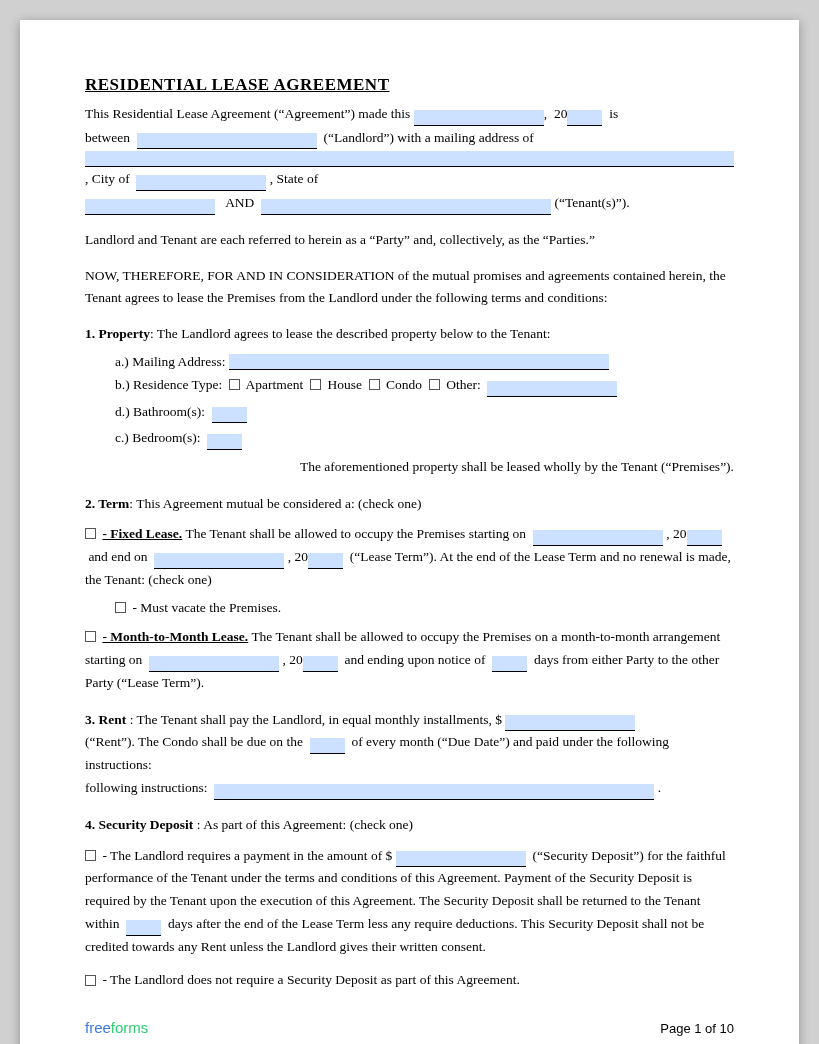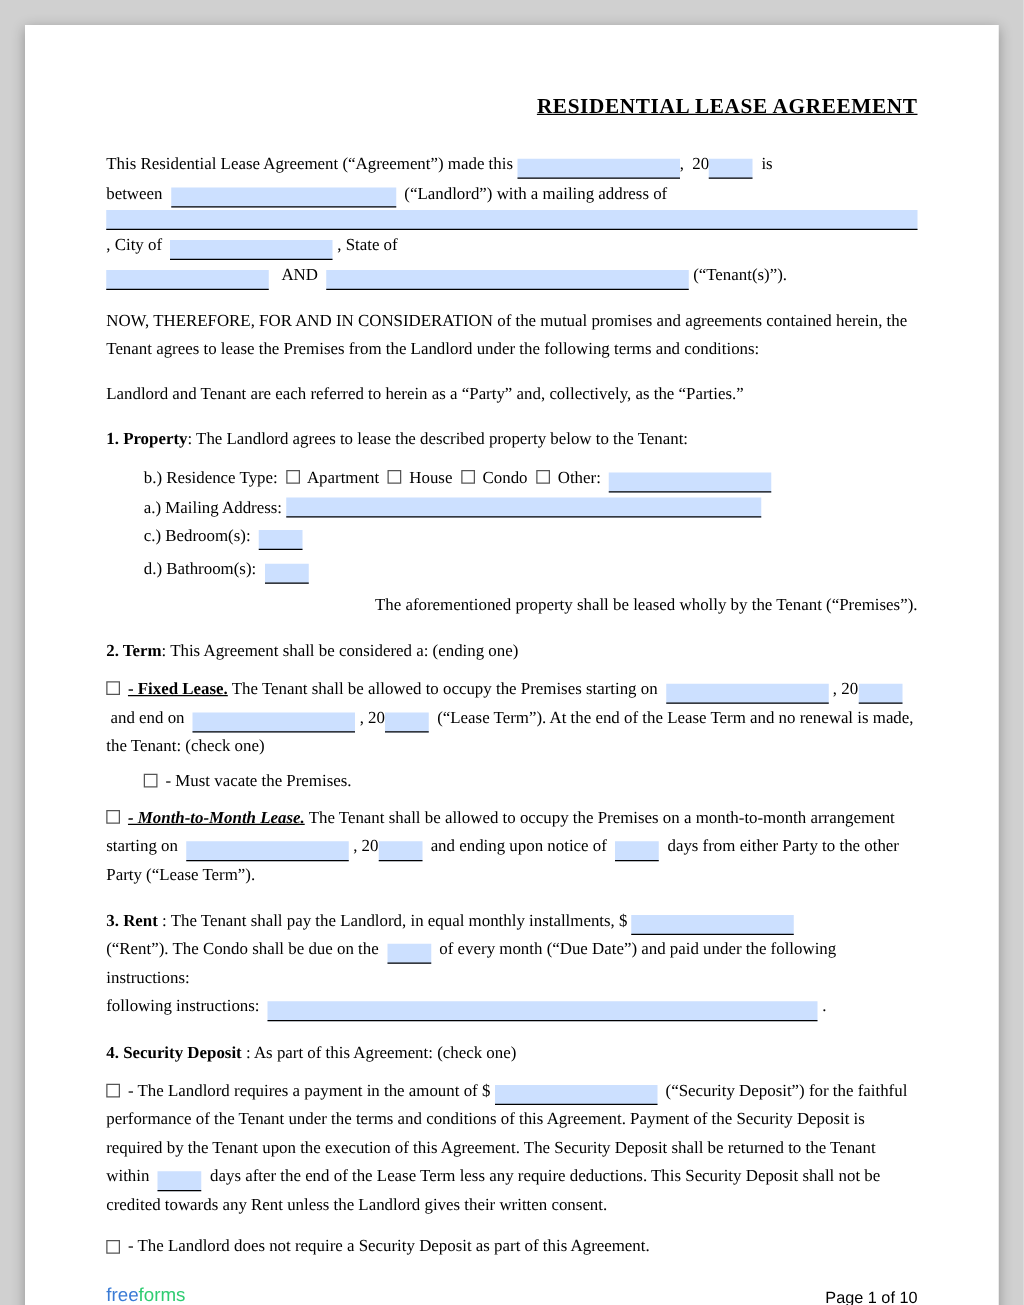--- a/index.html
+++ b/index.html
@@ -19,25 +19,25 @@
     }
     .page {
       background: #fff;
       width: 819px;
       min-height: 1044px;
       padding: 55px 65px 50px 65px;
       box-shadow: 0 2px 10px rgba(0,0,0,0.3);
       position: relative;
     }
     .title {
-      text-align: right;
+      text-align: left;
       font-weight: bold;
       font-size: 17px;
       text-decoration: underline;
-      margin-bottom: 24px;
+      margin-bottom: 7px;
       letter-spacing: 0.5px;
     }
     .inline-field {
       display: inline-block;
       border-bottom: 1px solid #000;
       min-width: 80px;
       vertical-align: bottom;
       height: 16px;
       background: #cce0ff;
       position: relative;
@@ -90,21 +90,21 @@
     .freeforms-logo .free {
       color: #3a7bd5;
     }
     .freeforms-logo .forms {
       color: #2ecc71;
     }
     .page-num {
       font-size: 13px;
       font-family: Arial, sans-serif;
     }
-    .italic { font-style: italic; }
+    .italic { }
     .underline { text-decoration: underline; }
     .bold { font-weight: bold; }
   </style>
 </head>
 <body>
 
 <div class="page">
 
   <div class="title">RESIDENTIAL LEASE AGREEMENT</div>
 
@@ -122,63 +122,63 @@
       &nbsp;<span class="inline-field medium"></span>
       <span>, State of</span><br>
       <span class="inline-field medium"></span>
       &nbsp;&nbsp;<span>AND</span>
       &nbsp;<span class="inline-field" style="min-width:290px;"></span>
       <span>(“Tenant(s)”).</span>
     </div>
   </div>
 
   <div class="section">
+    <p>Landlord and Tenant are each referred to herein as a “Party” and, collectively, as the “Parties.”</p>
+  </div>
+
+  <div class="section">
     <p>NOW, THEREFORE, FOR AND IN CONSIDERATION of the mutual promises and agreements contained herein, the Tenant agrees to lease the Premises from the Landlord under the following terms and conditions:</p>
-  </div>
-
-  <div class="section">
-    <p>Landlord and Tenant are each referred to herein as a “Party” and, collectively, as the “Parties.”</p>
   </div>
 
   <div class="section">
     <p>
       <span class="bold">1. Property</span><span>: The Landlord agrees to lease the described property below to the Tenant:</span>
     </p>
     <div class="indent">
-      <div style="margin-bottom:4px; line-height:1.7;">
-        <span>b.)  Residence Type:</span>
-        &nbsp;<span class="checkbox"></span>
-        <span>Apartment</span>
-        &nbsp;<span class="checkbox"></span>
-        <span>House</span>
-        &nbsp;<span class="checkbox"></span>
-        <span>Condo</span>
-        &nbsp;<span class="checkbox"></span>
-        <span>Other:</span>
-        &nbsp;<span class="inline-field medium"></span>
-      </div>
       <div style="margin-bottom:4px; display:flex; align-items:flex-end;">
         <span>a.)  Mailing Address:</span>
         &nbsp;<span class="inline-field" style="min-width:380px; background:#cce0ff;"></span>
       </div>
       <div style="margin-bottom:4px; line-height:1.7;">
-        <span>c.)  Bedroom(s):</span>
-        &nbsp;<span class="inline-field xsmall"></span>
+        <span>b.)  Residence Type:</span>
+        &nbsp;<span class="checkbox"></span>
+        <span>Apartment</span>
+        &nbsp;<span class="checkbox"></span>
+        <span>House</span>
+        &nbsp;<span class="checkbox"></span>
+        <span>Condo</span>
+        &nbsp;<span class="checkbox"></span>
+        <span>Other:</span>
+        &nbsp;<span class="inline-field medium"></span>
       </div>
       <div style="margin-bottom:4px; line-height:1.7;">
         <span>d.)  Bathroom(s):</span>
         &nbsp;<span class="inline-field xsmall"></span>
       </div>
+      <div style="margin-bottom:4px; line-height:1.7;">
+        <span>c.)  Bedroom(s):</span>
+        &nbsp;<span class="inline-field xsmall"></span>
+      </div>
     </div>
     <p style="margin-top:6px;text-align:right;">The aforementioned property shall be leased wholly by the Tenant (“Premises”).</p>
   </div>
 
   <div class="section">
     <p>
-      <span class="bold">2. Term</span><span>: This Agreement shall be considered a: (ending one)</span>
+      <span class="bold">2. Term</span><span>: This Agreement mutual be considered a: (check one)</span>
     </p>
 
     <div style="margin-bottom:8px; line-height:1.7;">
       <span class="checkbox"></span>
       <span class="bold underline">- Fixed Lease.</span>
       <span> The Tenant shall be allowed to occupy the Premises starting on</span>
       &nbsp;<span class="inline-field medium"></span>
       <span>, 20</span><span class="inline-field xsmall"></span>
       &nbsp;<span>and end on</span>
       &nbsp;<span class="inline-field medium"></span>

